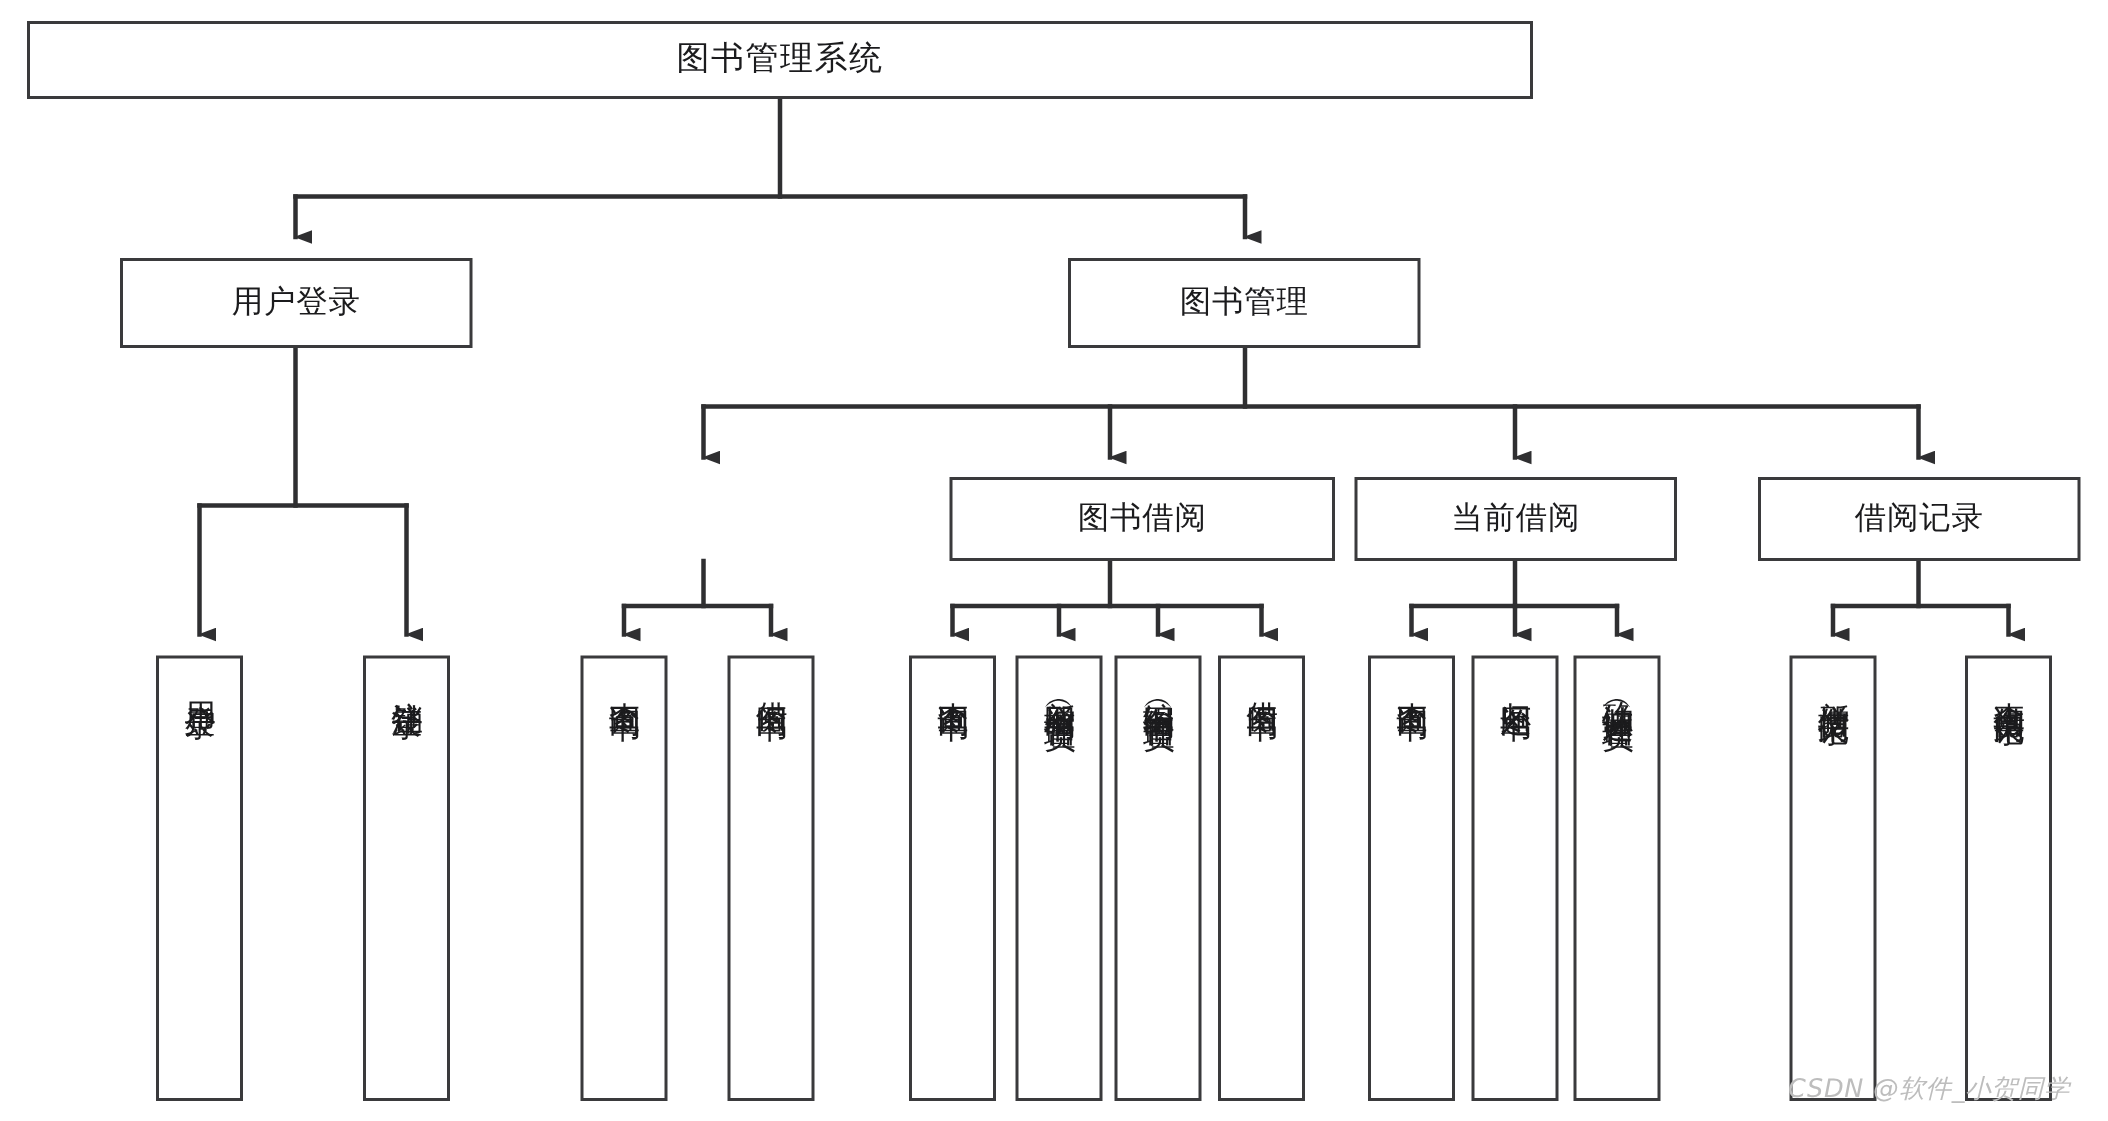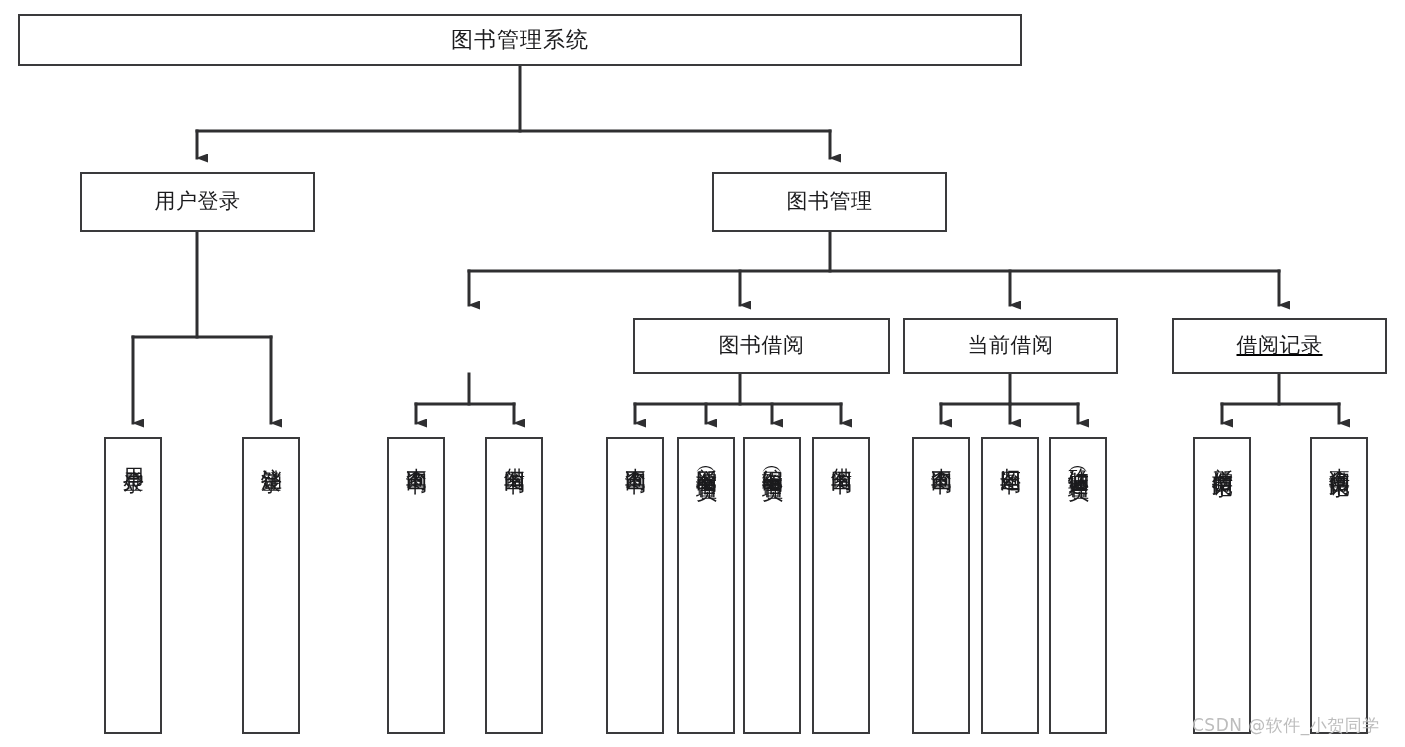--- a/index.html
+++ b/index.html
@@ -143,21 +143,21 @@
 
 
   <div class="node horiz" style="left:633px; top:318px; width:257px; height:56px;">
     <span class="lbl">图书借阅</span>
   </div>
 
   <div class="node horiz" style="left:903px; top:318px; width:215px; height:56px;">
     <span class="lbl">当前借阅</span>
   </div>
 
-  <div class="node horiz" style="left:1172px; top:318px; width:215px; height:56px;text-decoration:underline;">
+  <div class="node horiz" style="left:1172px; top:318px; width:215px; height:56px;">
     <span class="lbl">借阅记录</span>
   </div>
 
   <div class="node vert" style="left:104px; top:437px; width:58px; height:297px;">
     <span class="lbl">用户登录</span>
   </div>
 
   <div class="node vert" style="left:242px; top:437px; width:58px; height:297px;">
     <span class="lbl">注销登录</span>
   </div>
@@ -199,15 +199,15 @@
   </div>
 
   <div class="node vert" style="left:1193px; top:437px; width:58px; height:297px;">
     <span class="lbl">新增借阅记录</span>
   </div>
 
   <div class="node vert" style="left:1310px; top:437px; width:58px; height:297px;">
     <span class="lbl">查询借阅记录</span>
   </div>
 
-  <div class="watermark" style="left:1192px; top:714px;">CSDN @软件_小贺同学</div>
+  <div class="watermark" style="left:1192px; top:714px;font-style:italic;">CSDN @软件_小贺同学</div>
 
 </div>
 
 </body></html>

